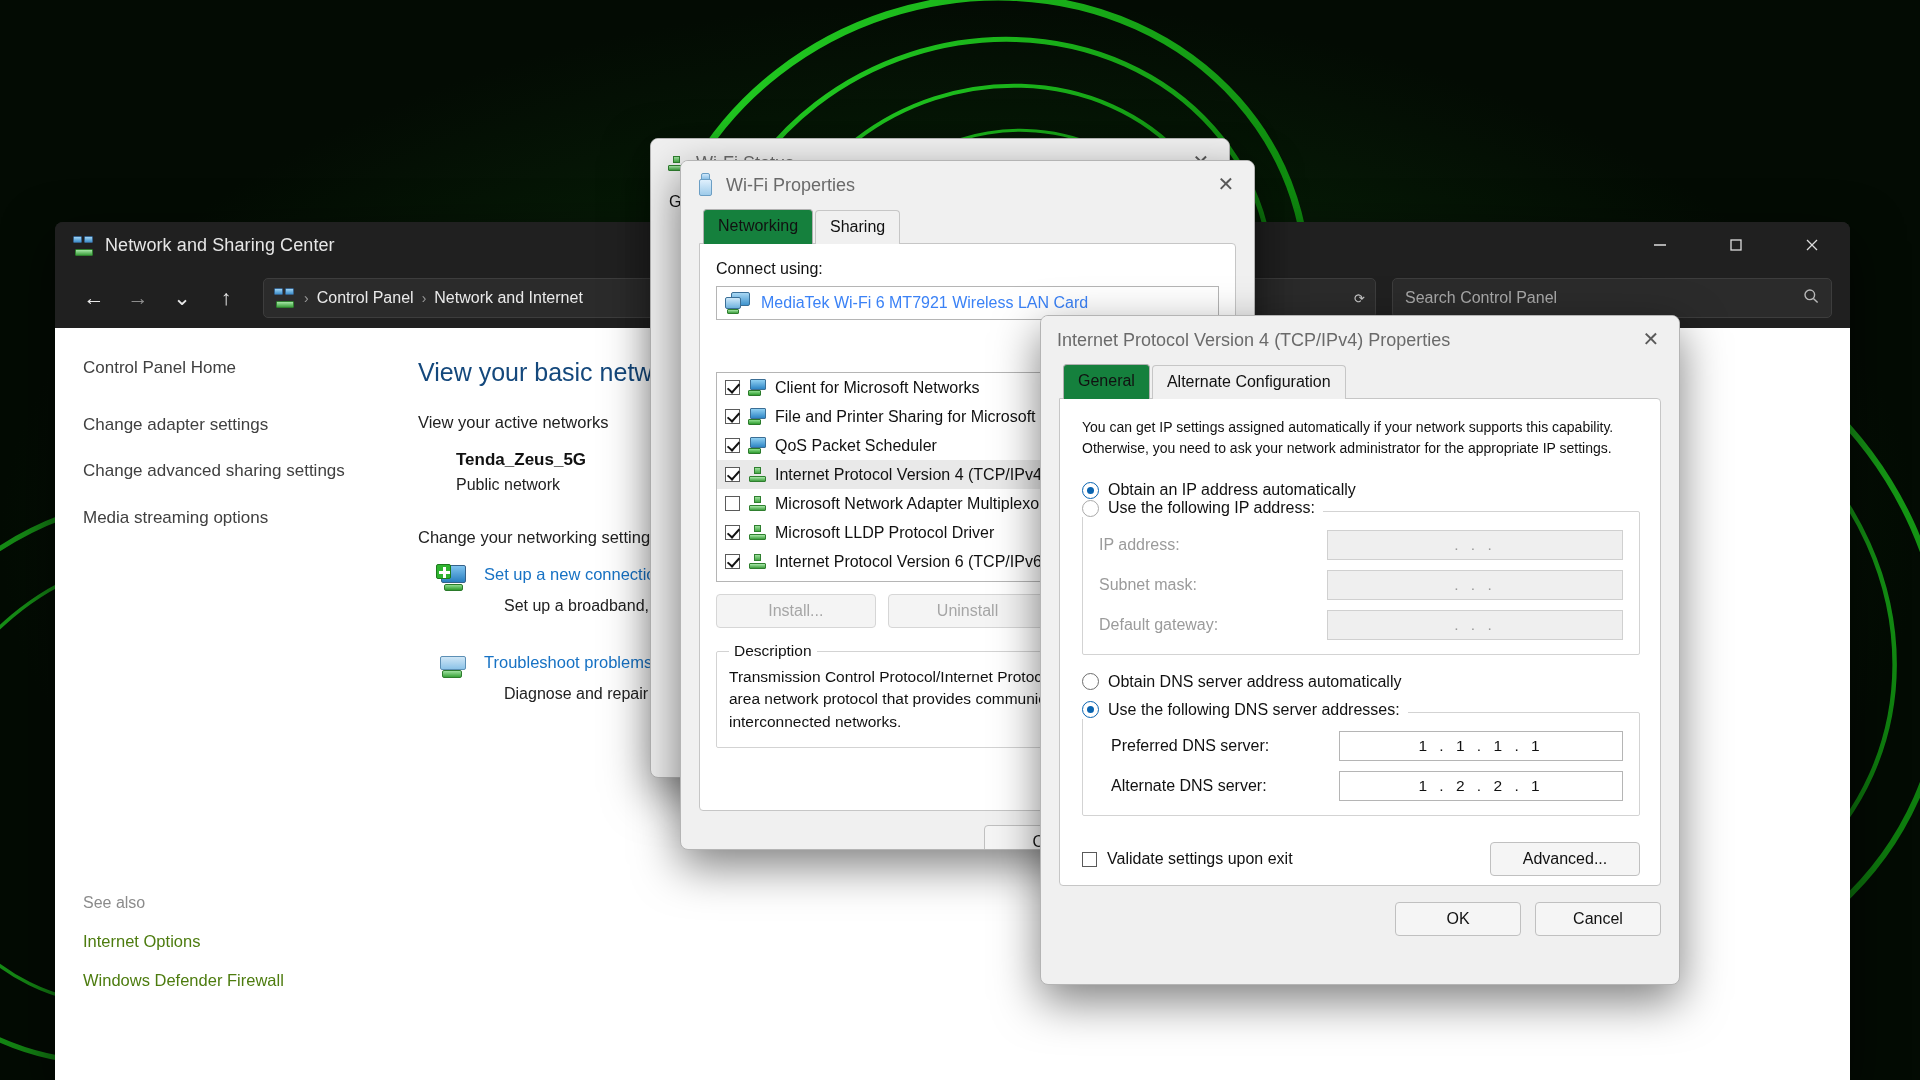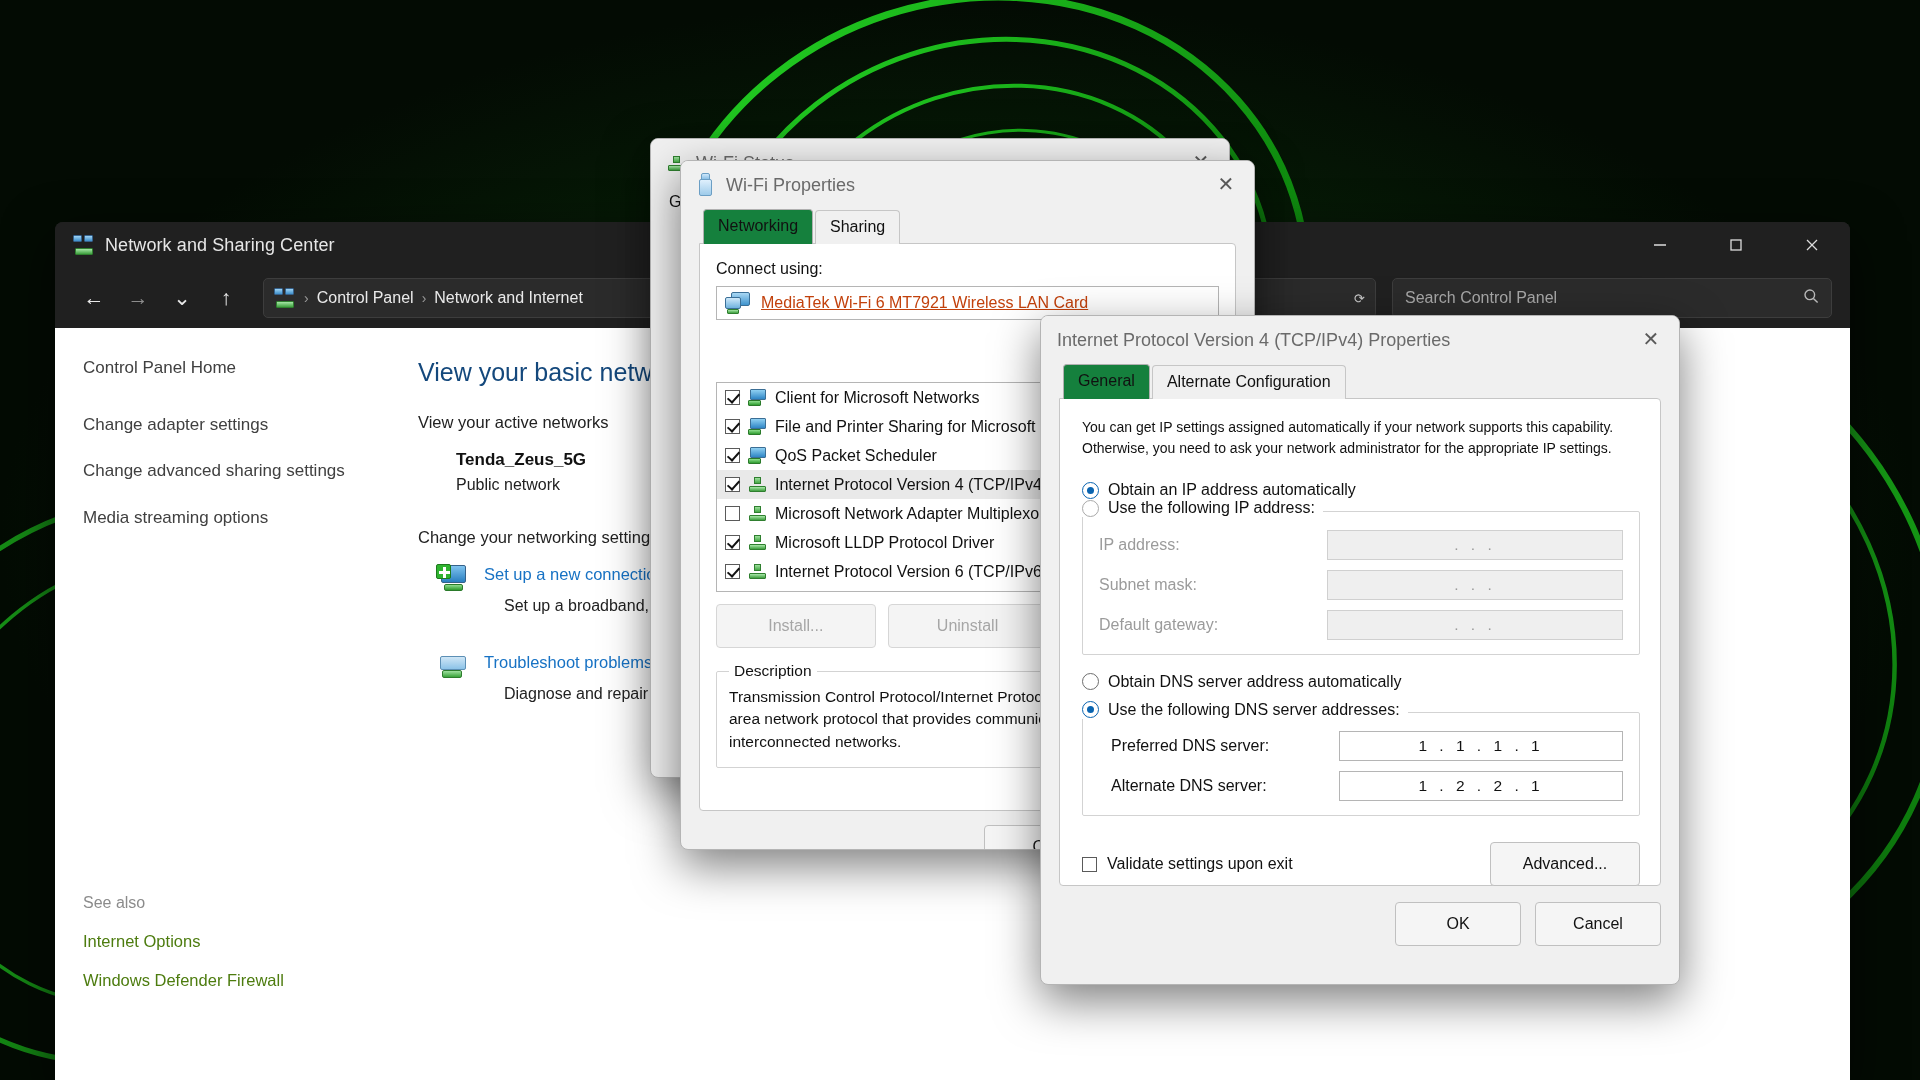--- a/index.html
+++ b/index.html
@@ -26,21 +26,21 @@
     border-radius: 8px 8px 0 0;
     box-shadow: 0 18px 52px rgba(0,0,0,.65);
     overflow: hidden;
   }
   #cp-titlebar {
     height: 46px;
     background: #202020;
     display: flex; align-items: center;
     position: relative;
   }
-  #cp-title-left { display: flex; align-items: center; gap: 10px; padding-left: 18px; }
+  #cp-title-left { display: flex; align-items: flex-end; gap: 10px; padding-left: 18px; }
   .cp-title-text {
     color: #e6e6e6; font-size: 18px; letter-spacing: .1px;
   }
   #cp-winbtns {
     position: absolute; right: 0; top: 0;
     height: 46px; display: flex;
   }
   .winbtn {
     width: 76px; height: 46px;
     display: flex; align-items: center; justify-content: center;
@@ -211,32 +211,31 @@
     border: 1px solid #c6c6c6;
     border-radius: 0 4px 4px 4px;
   }
 
   .lbl { font-size: 16px; color: #111; }
   .lbl-dim { font-size: 16px; color: #9b9b9b; }
 
   .field-box {
     border: 1px solid #b5b5b5;
     background: #fff;
-    font-size: 16px; color: #c2410c;
+    font-size: 16px; color: #3b82f6;
     display: flex; align-items: center;
     padding: 0 8px;
-    text-decoration: underline;
   }
   .btn {
     border: 1px solid #c0c0c0;
     background: #f5f5f5;
     border-radius: 4px;
     font-size: 16px; color: #111;
     display: flex; align-items: center; justify-content: center;
-    height: 44px;
+    height: 34px;
   }
   .btn.disabled { color: #a6a6a6; background: #f4f4f4; border-color: #d6d6d6; }
 
   .listbox {
     border: 1px solid #b5b5b5;
     background: #fff;
     overflow: hidden;
   }
   .li {
     display: flex; align-items: center; gap: 8px;

